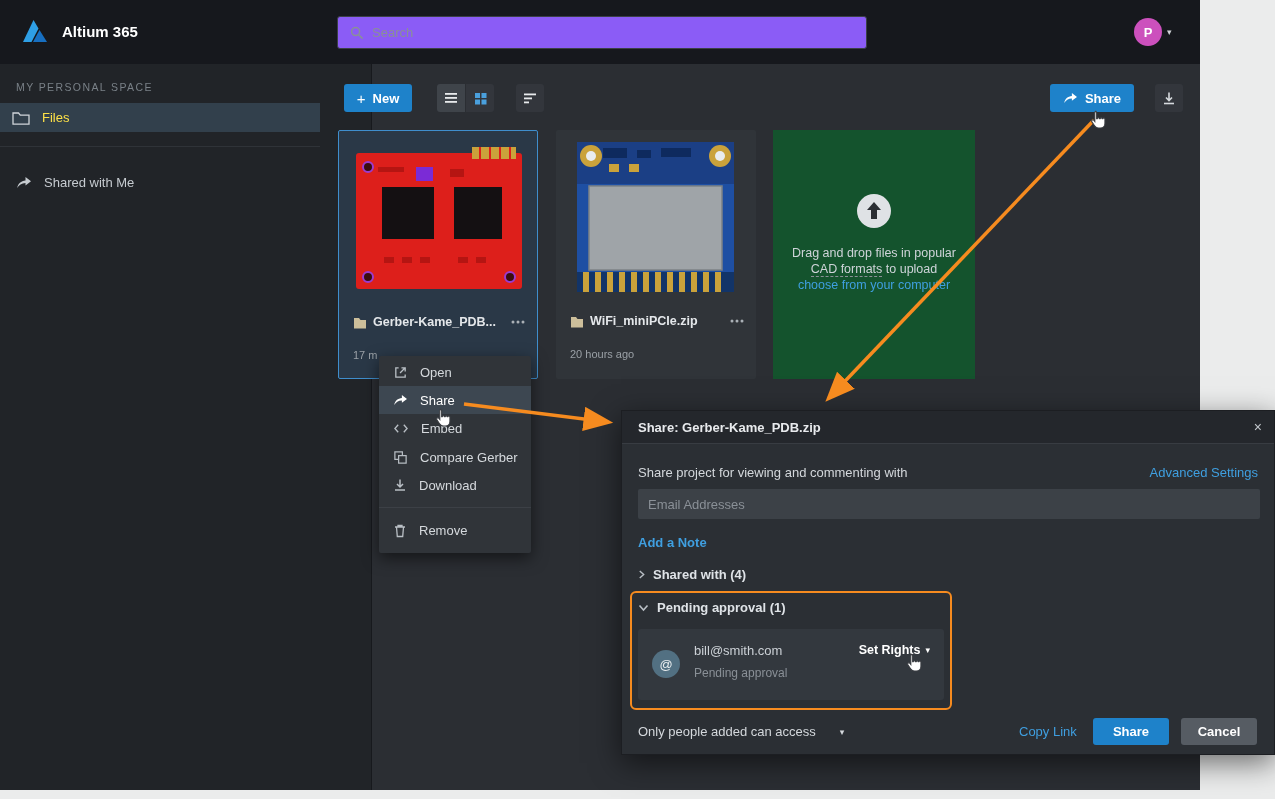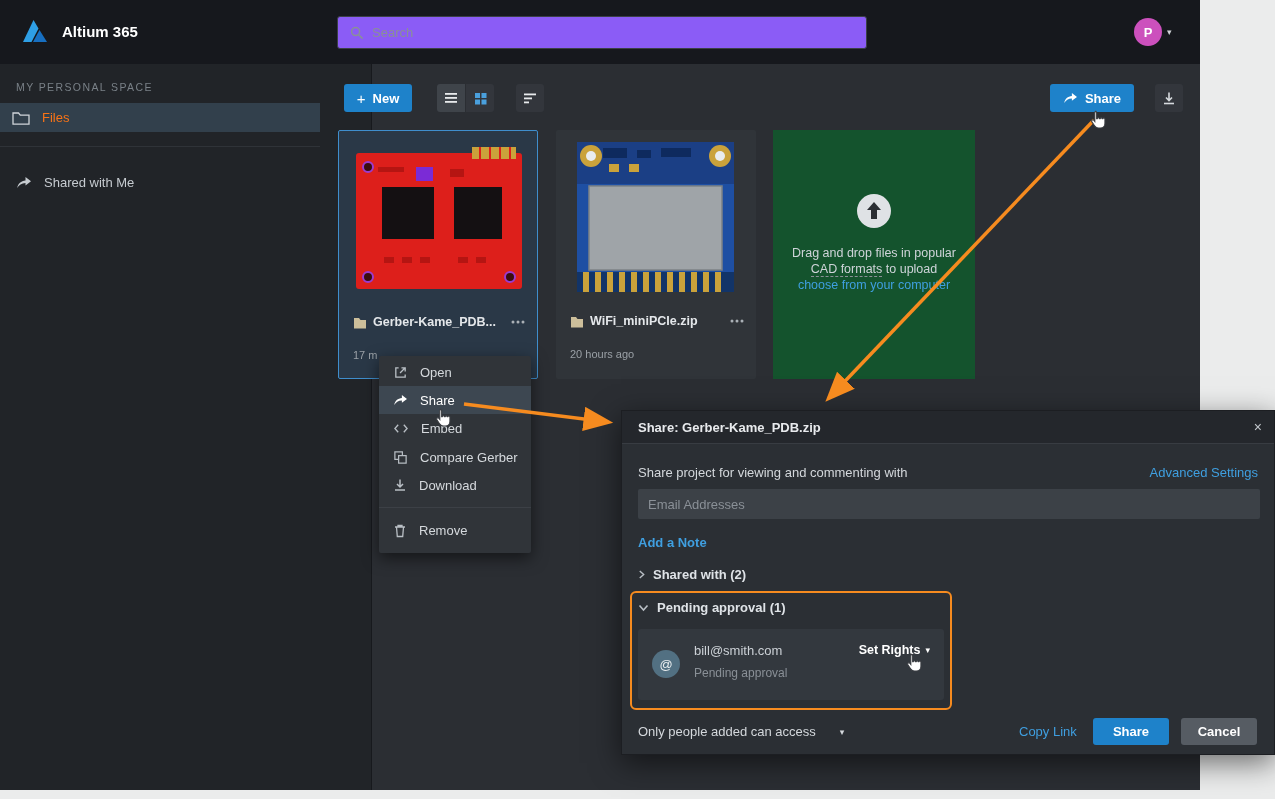--- a/index.html
+++ b/index.html
@@ -23,21 +23,21 @@
           display:flex;align-items:center;justify-content:center;}
   .caret{color:#cfd3d7;font-size:9px;}
 
   
   .sidebar{position:absolute;left:0;top:64px;width:372px;height:726px;background:#212428;
            border-right:1px solid #17191d;box-sizing:border-box;}
   .side-section{position:absolute;left:16px;top:17px;font-size:10.5px;letter-spacing:1.4px;
                 color:#798087;}
   .side-item{position:absolute;left:0;width:320px;height:29px;display:flex;align-items:center;
              gap:12px;padding-left:16px;box-sizing:border-box;color:#c6cbd0;font-size:13px;cursor:default;}
-  .side-item.active{background:#32404c;color:#f97316;padding-left:12px;}
+  .side-item.active{background:#32404c;color:#fde047;padding-left:12px;}
   .side-divider{position:absolute;left:0;top:82px;width:320px;height:1px;background:#2f3338;}
 
   
   .btn-blue{background:#1e82ca;color:#fff;border-radius:3px;font-size:13px;
             display:flex;align-items:center;justify-content:center;gap:7px;font-weight:bold;}
   .icon-btn{background:#33363c;border-radius:3px;display:flex;align-items:center;justify-content:center;}
 
   
   .card{position:absolute;top:130px;width:200px;height:249px;background:#303439;border-radius:2px;}
   .card.selected{background:#2a3847;border:1px solid #3f8ecd;box-sizing:border-box;}
@@ -350,21 +350,21 @@
     <div class="dlg-adv">Advanced Settings</div>
 
     <input class="dlg-email" type="text" placeholder="Email Addresses" style="">
 
     <div class="dlg-addnote">Add a Note</div>
 
     <div class="dlg-row-toggle" style="top:156px">
       <svg width="7" height="11" viewBox="0 0 8 11">
         <polyline points="2,1.5 6.5,5.5 2,9.5" fill="none" stroke="#b9bfc5" stroke-width="1.6"></polyline>
       </svg>
-      <span>Shared with (2)</span>
+      <span>Shared with (4)</span>
     </div>
 
     <div class="orange-box"></div>
 
     <div class="dlg-row-toggle" style="top:189px">
       <svg width="11" height="8" viewBox="0 0 11 8">
         <polyline points="1.5,1.5 5.5,6 9.5,1.5" fill="none" stroke="#b9bfc5" stroke-width="1.6"></polyline>
       </svg>
       <span>Pending approval (1)</span>
     </div>

